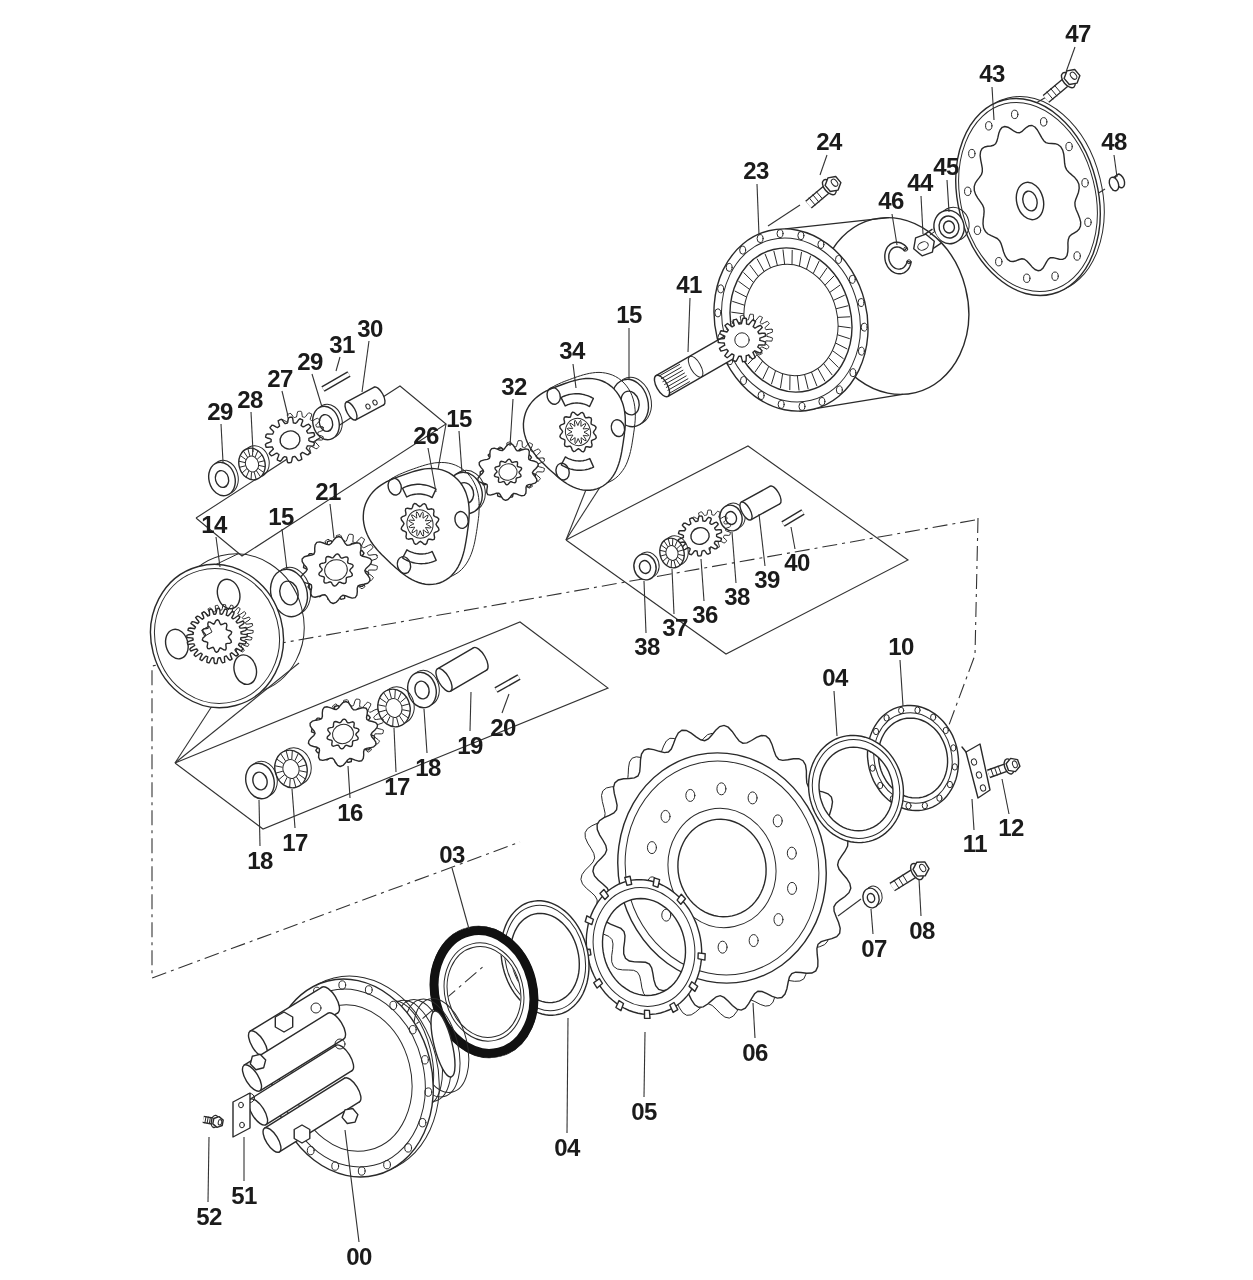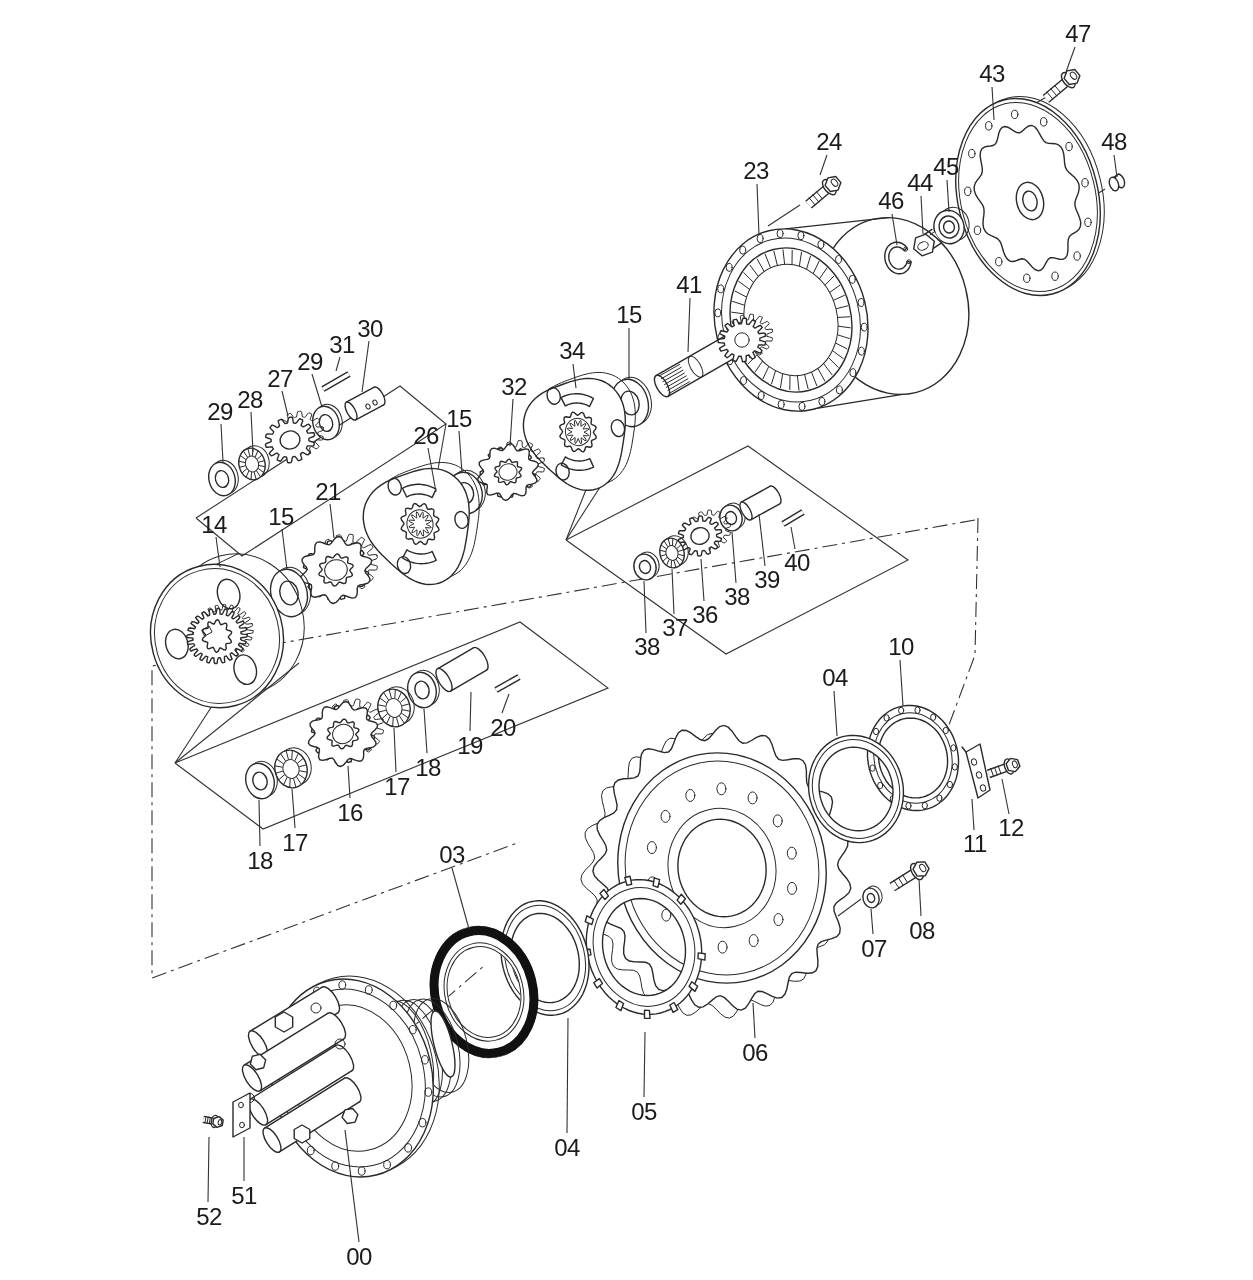--- a/index.html
+++ b/index.html
@@ -1,16 +1,16 @@
 <!DOCTYPE html>
 <html><head>
 <meta charset="utf-8">
 <style>
   html,body{margin:0;padding:0;background:#ffffff;}
-  #stage{width:1253px;height:1280px;position:relative;background:#ffffff;}
+  #stage{width:1253px;height:1280px;position:relative;background:#ffffff;font-weight:bold;}
   svg{display:block;}
   .ln{fill:none;stroke:#2a2a2a;stroke-width:1.4;stroke-linecap:round;stroke-linejoin:round;}
   .th{stroke-width:1;}
   .fw{fill:#ffffff;stroke:#2a2a2a;stroke-width:1.4;stroke-linejoin:round;}
   .band{fill:#ffffff;fill-rule:evenodd;stroke:#2a2a2a;stroke-width:1.4;}
   .ld{fill:none;stroke:#333333;stroke-width:1.1;}
   .dd{stroke-dasharray:15 5 3 5;}
   .lbl{font-family:"Liberation Sans","DejaVu Sans",sans-serif;font-size:24px;letter-spacing:-0.5px;
        fill:#1b1b1b;text-anchor:middle;}
 </style>

